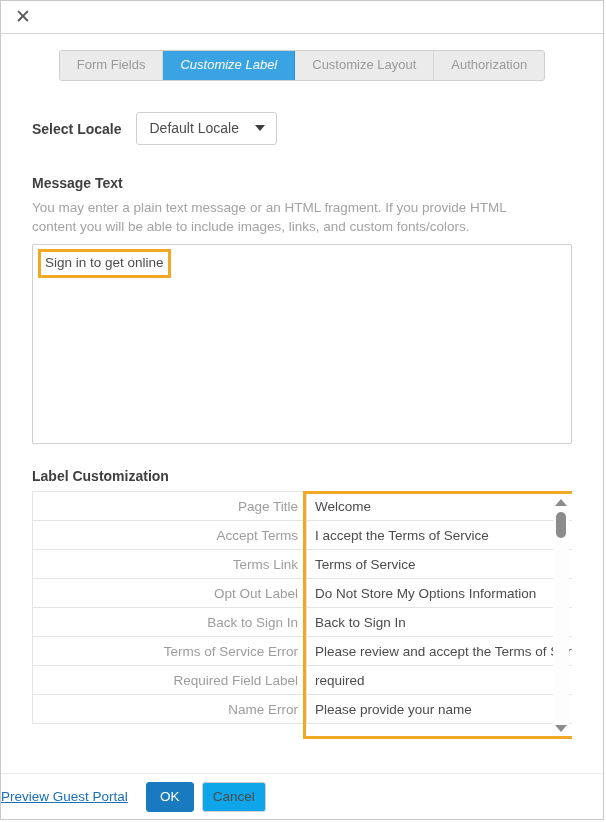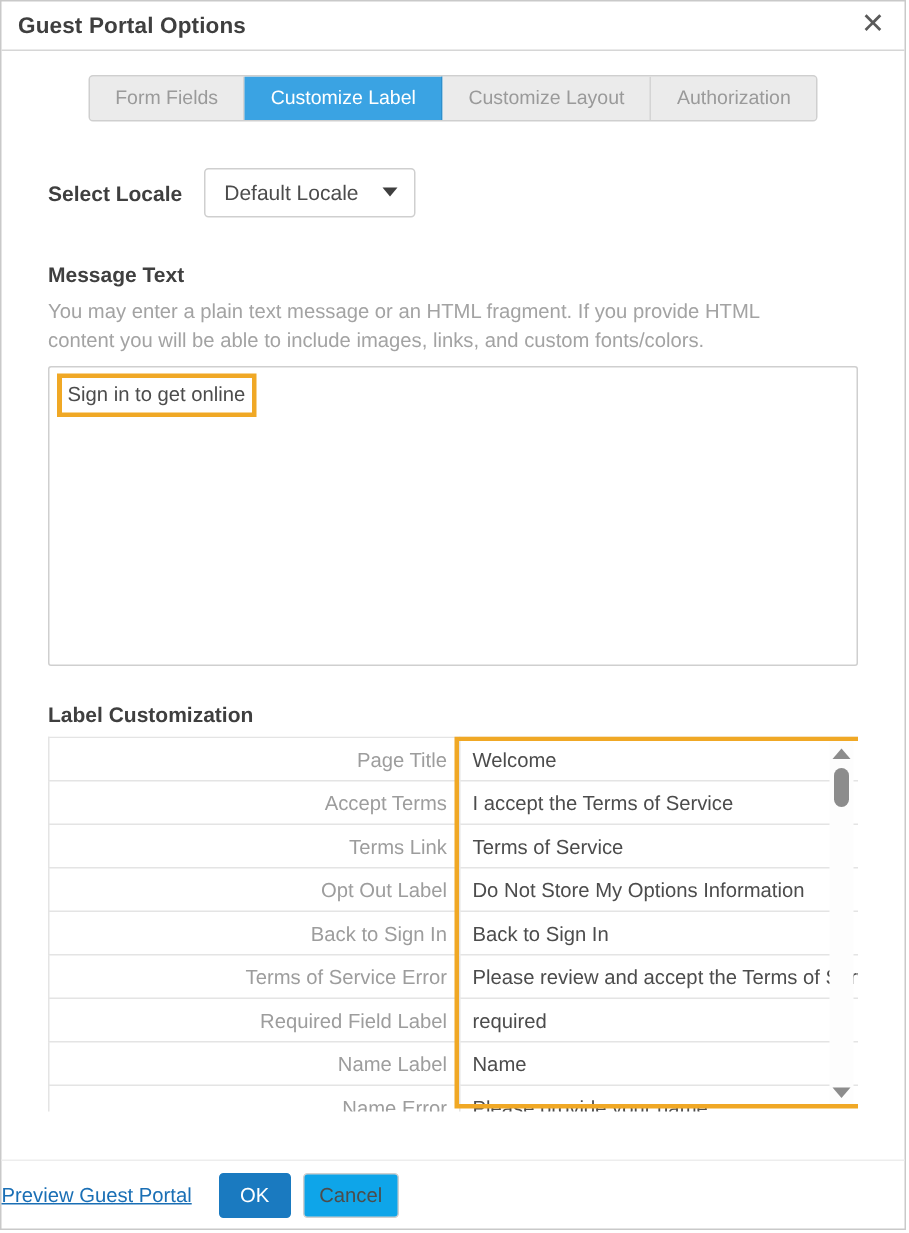--- a/index.html
+++ b/index.html
@@ -74,20 +74,21 @@
     border-right: 1px solid #d4d4d4;
     cursor: pointer;
     white-space: nowrap;
     line-height: 16px;
   }
   .tab:last-child { border-right: none; }
   .tab.active {
     background: #3aa3e3;
     color: #ffffff;
     border-right: 1px solid #2d8fcc;
+    font-style: italic;
   }
 
   
   .content {
     flex: 1;
     padding: 0 31px;
     box-sizing: border-box;
     position: relative;
     overflow: hidden;
   }
@@ -290,21 +291,20 @@
     border: 1px solid #cfcfcf;
     width: 64px;
   }
 </style>
 </head>
 <body>
 
 <div class="dialog">
 
   <div class="titlebar">
-    <div class="title-text">Guest Portal Options</div>
     <div class="close-btn">✕</div>
   </div>
 
   <div class="tabbar-wrap">
     <div class="tabbar">
       <div class="tab">Form Fields</div>
       <div class="tab active">Customize Label</div>
       <div class="tab">Customize Layout</div>
       <div class="tab">Authorization</div>
     </div>
@@ -354,24 +354,20 @@
           </tr>
           <tr>
             <td class="key">Terms of Service Error</td>
             <td class="val">Please review and accept the Terms of Service</td>
           </tr>
           <tr>
             <td class="key">Required Field Label</td>
             <td class="val">required</td>
           </tr>
           <tr>
-            <td class="key">Name Label</td>
-            <td class="val">Name</td>
-          </tr>
-          <tr>
             <td class="key">Name Error</td>
             <td class="val">Please provide your name</td>
           </tr>
         </tbody>
       </table>
 
       <div class="highlight-box"></div>
 
       <div class="vscroll">
         <div class="sb-arrow-up"></div>

